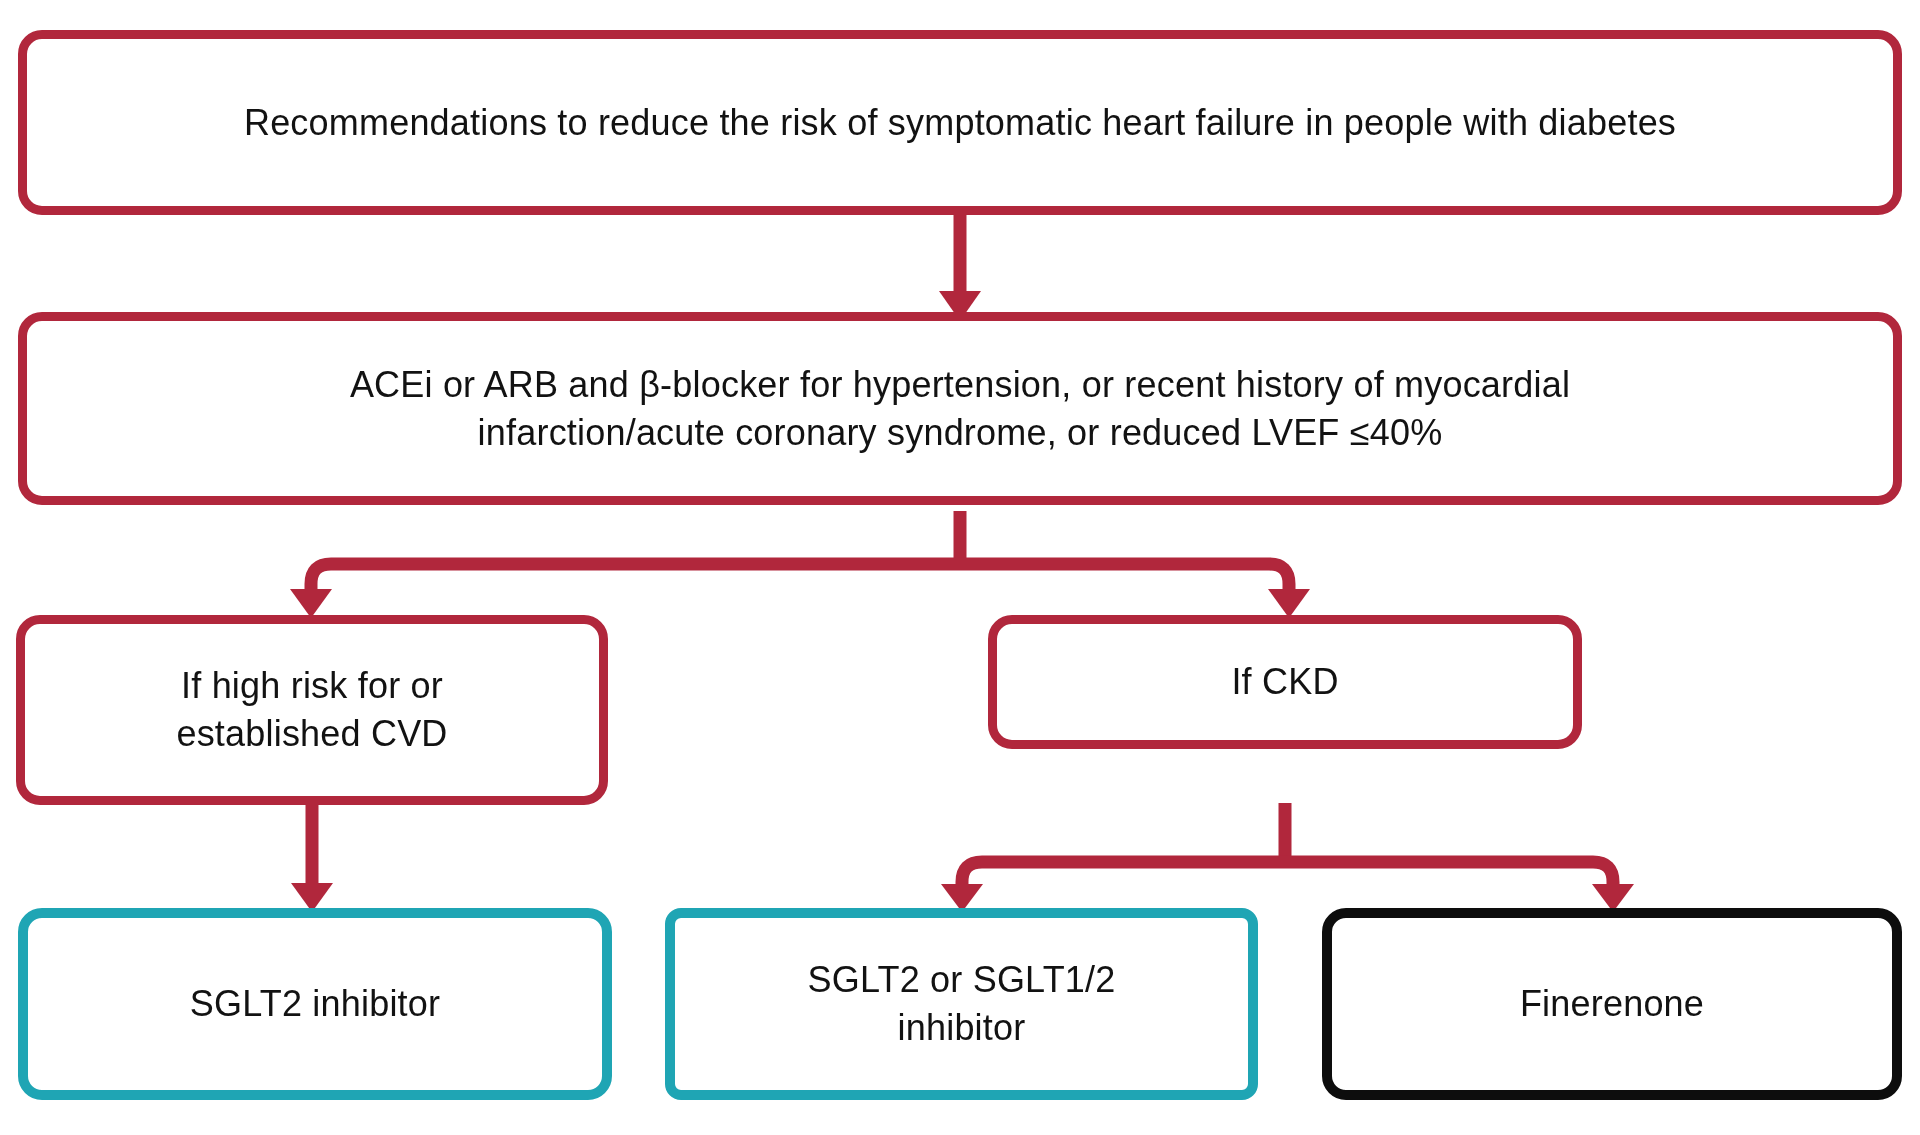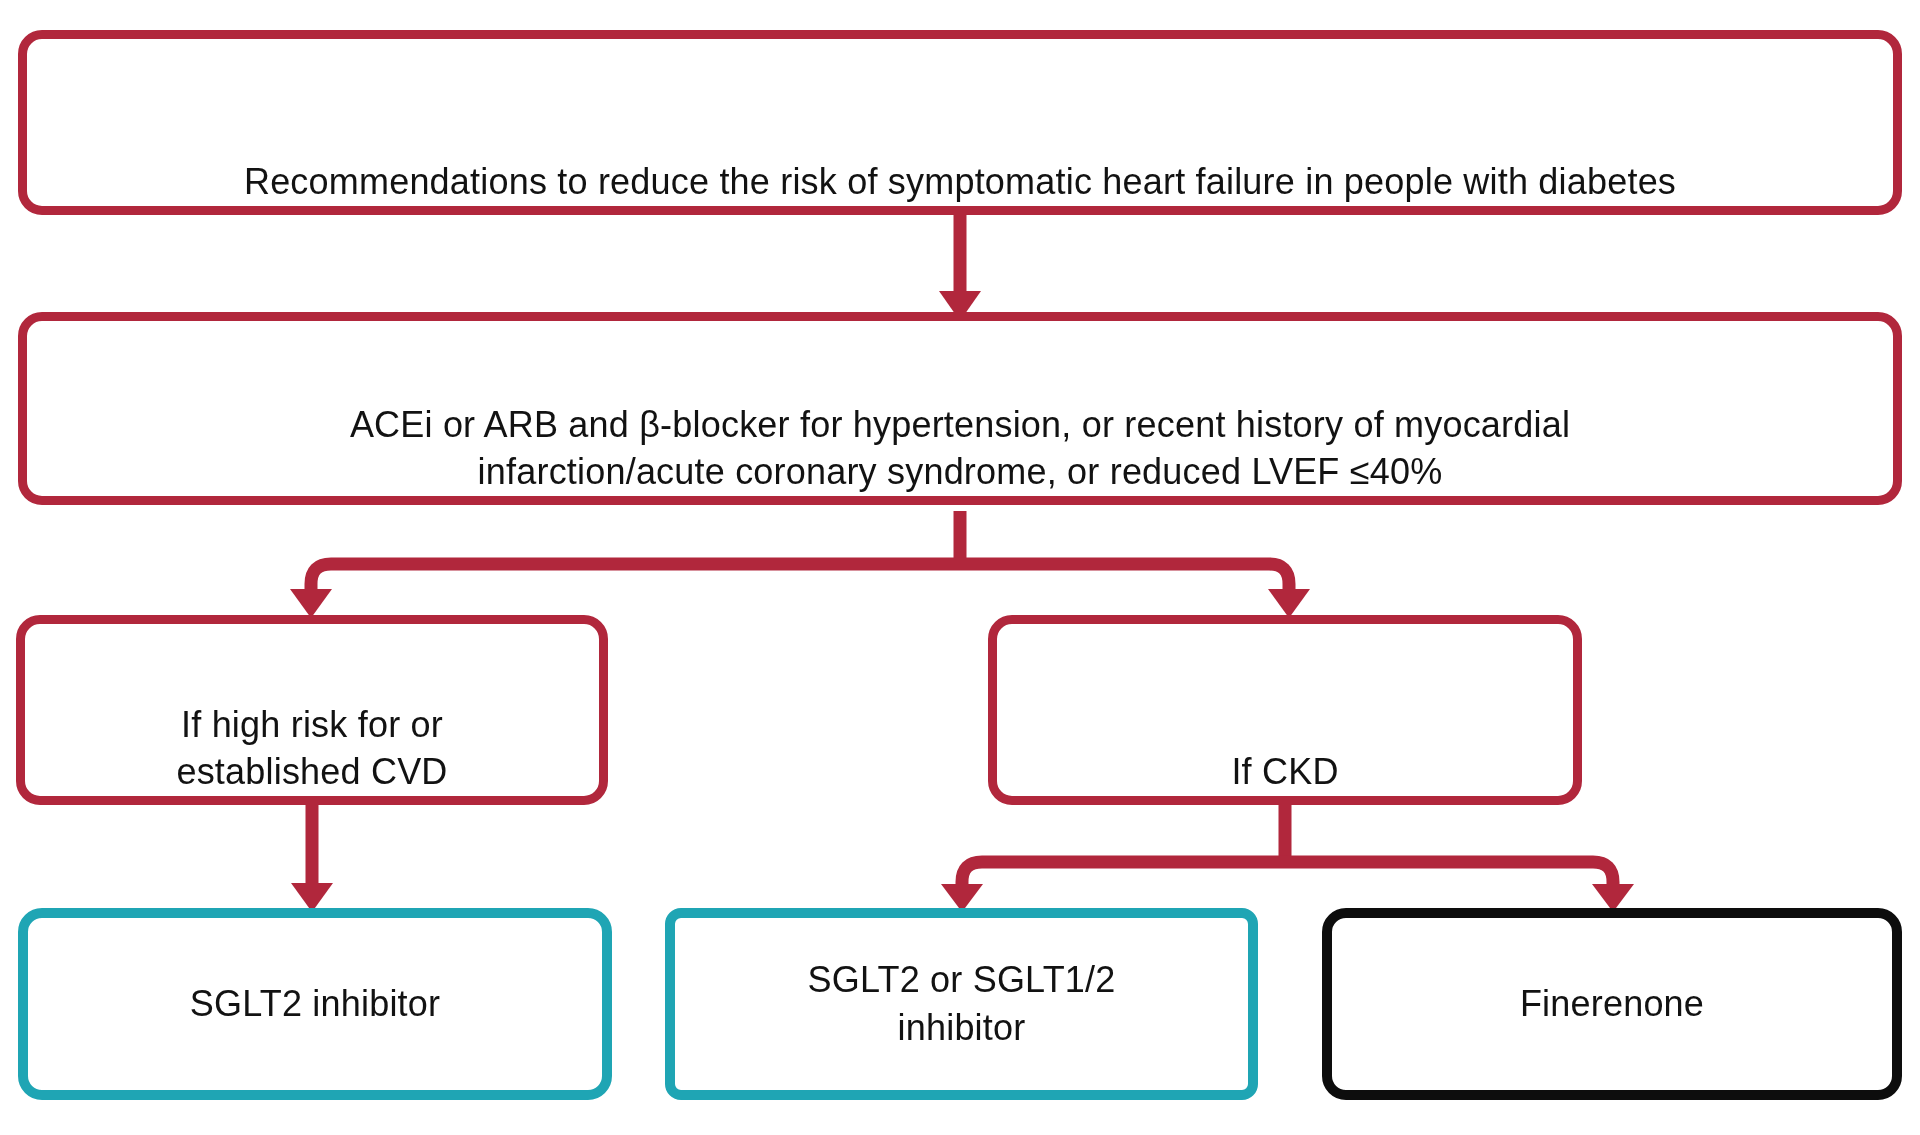--- a/index.html
+++ b/index.html
@@ -31,28 +31,28 @@
     justify-content:center;
     text-align:center;
   }
   .node .label{
     font-size:36px;
     line-height:1.32;
     font-weight:500;
     color:var(--text);
     letter-spacing:0.2px;
   }
-  .border-red{border:9px solid var(--red);align-items:flex-end;}
+  .border-red{border:9px solid var(--red);}
   .border-teal{border:10px solid var(--teal);}
   .border-black{border:10px solid var(--black);}
 
   #title-box      {left:18px;  top:30px;  width:1884px; height:185px;}
   #criteria-box   {left:18px;  top:312px; width:1884px; height:193px;}
   #cvd-box        {left:16px;  top:615px; width:592px;  height:190px;}
-  #ckd-box        {left:988px; top:615px; width:594px;  height:190px;}
+  #ckd-box        {left:988px; top:615px; width:594px;  height:134px;}
   #sglt2-box      {left:18px;  top:908px; width:594px;  height:192px;}
   #sglt12-box     {left:665px; top:908px; width:593px;  height:192px;border-radius:16px;}
   #finerenone-box {left:1322px;top:908px; width:580px;  height:192px;}
 
   #criteria-box .label{max-width:1430px;}
   #cvd-box .label{max-width:420px;}
   #sglt12-box .label{max-width:430px;}
 
   svg.connectors{
     position:absolute;

